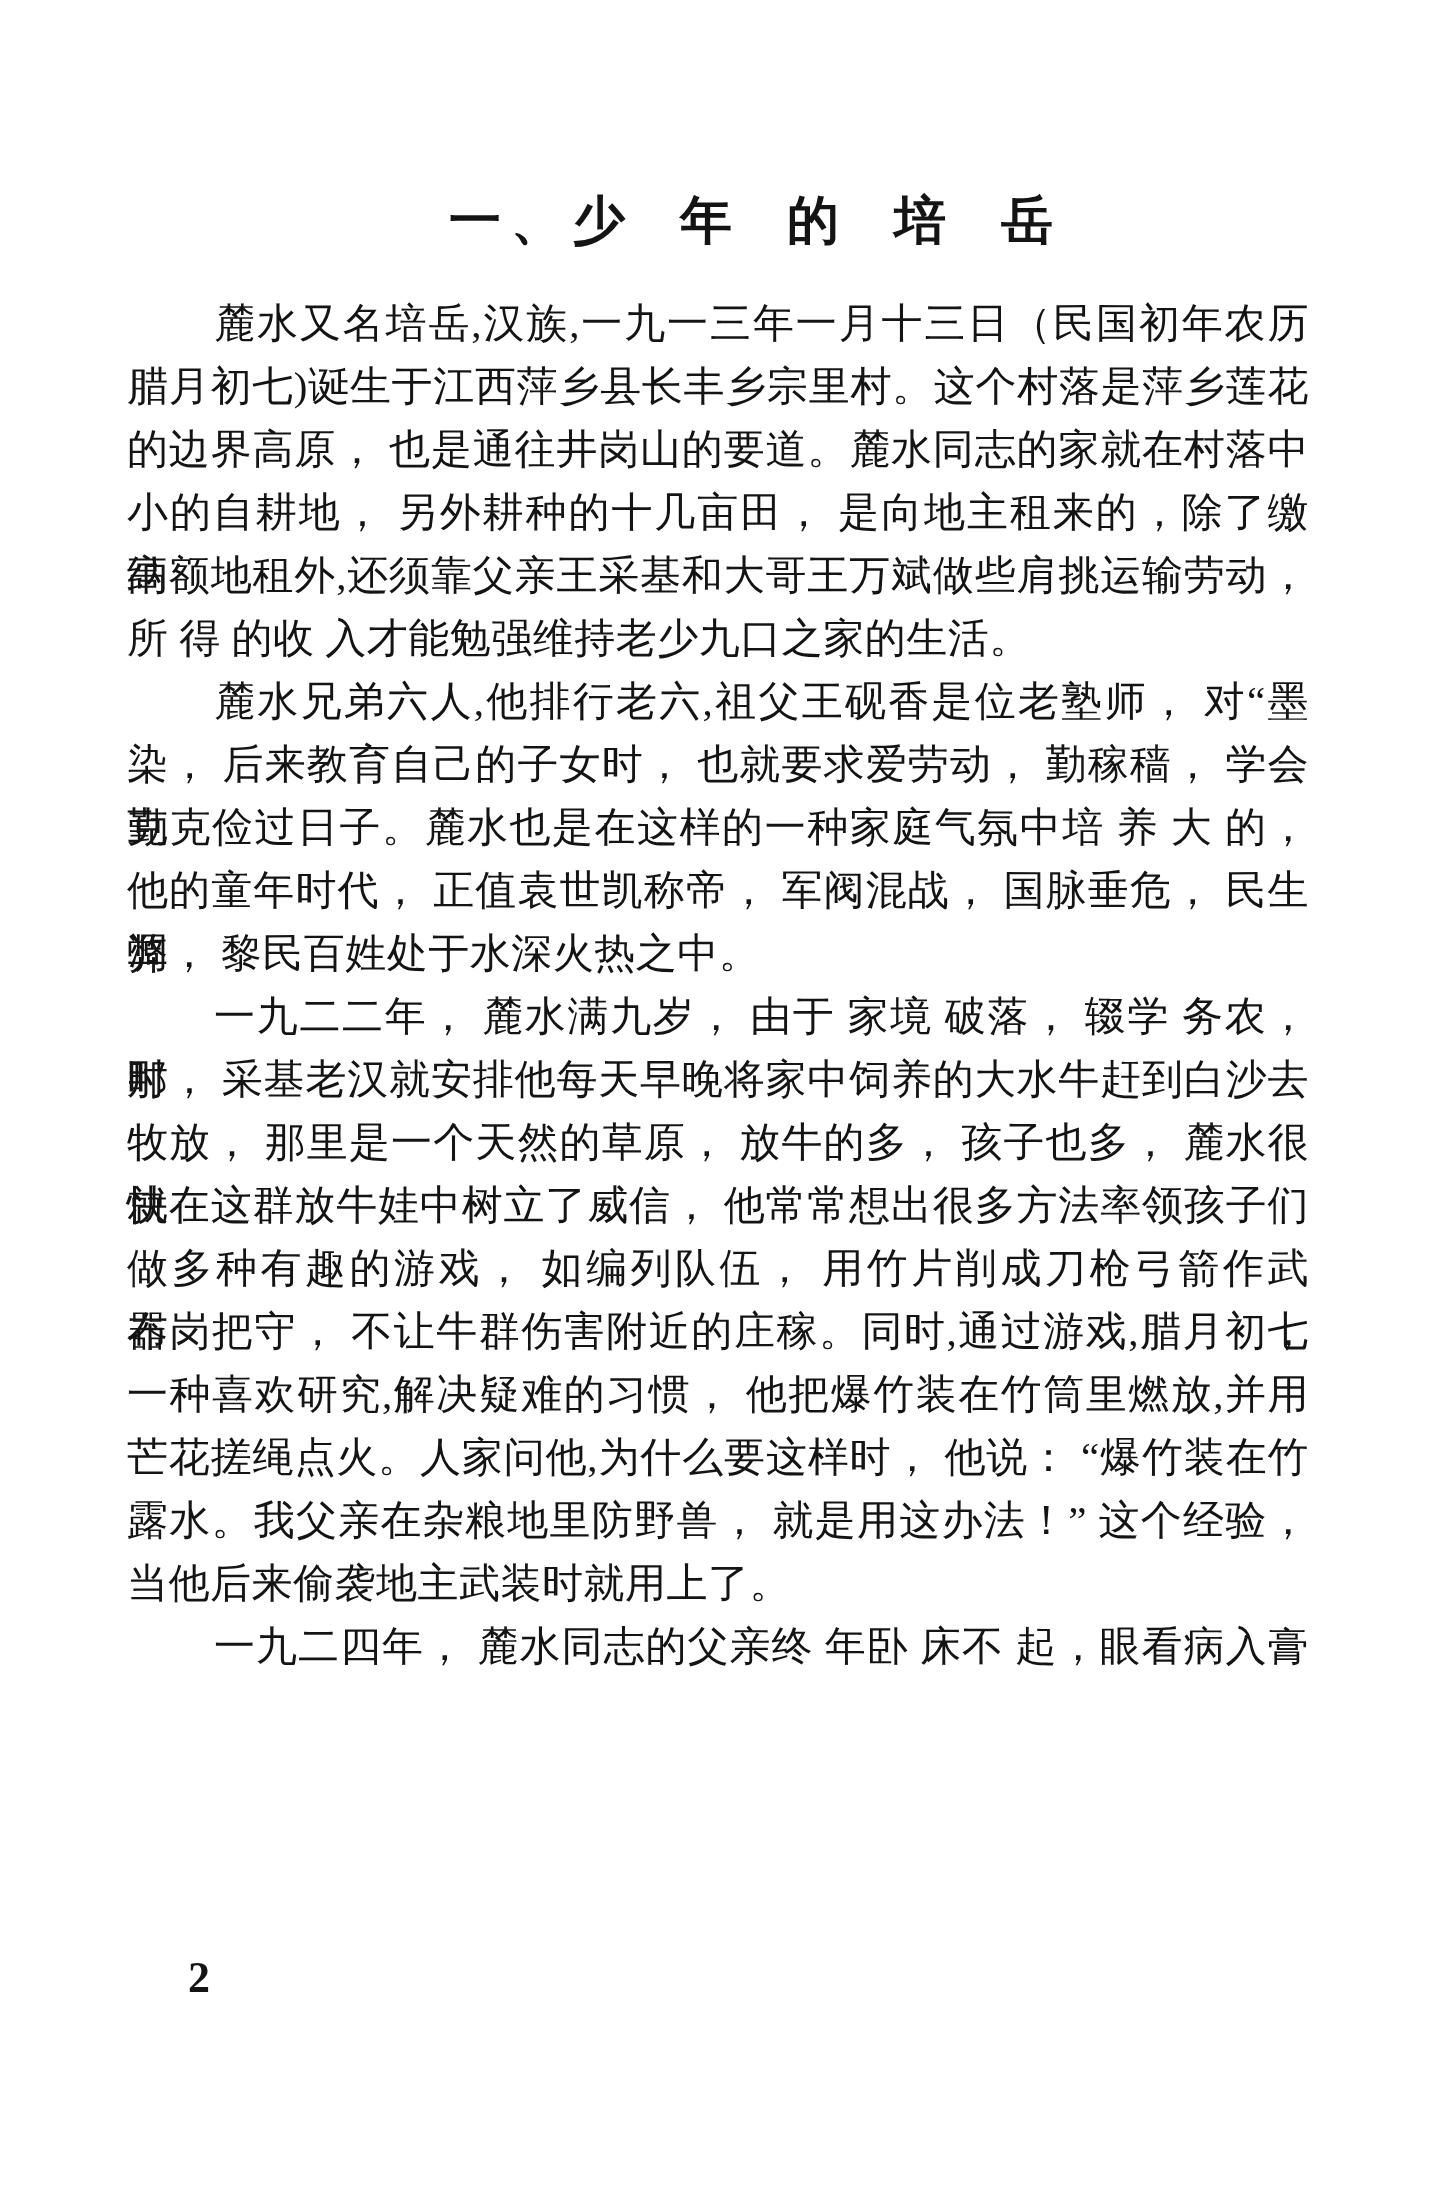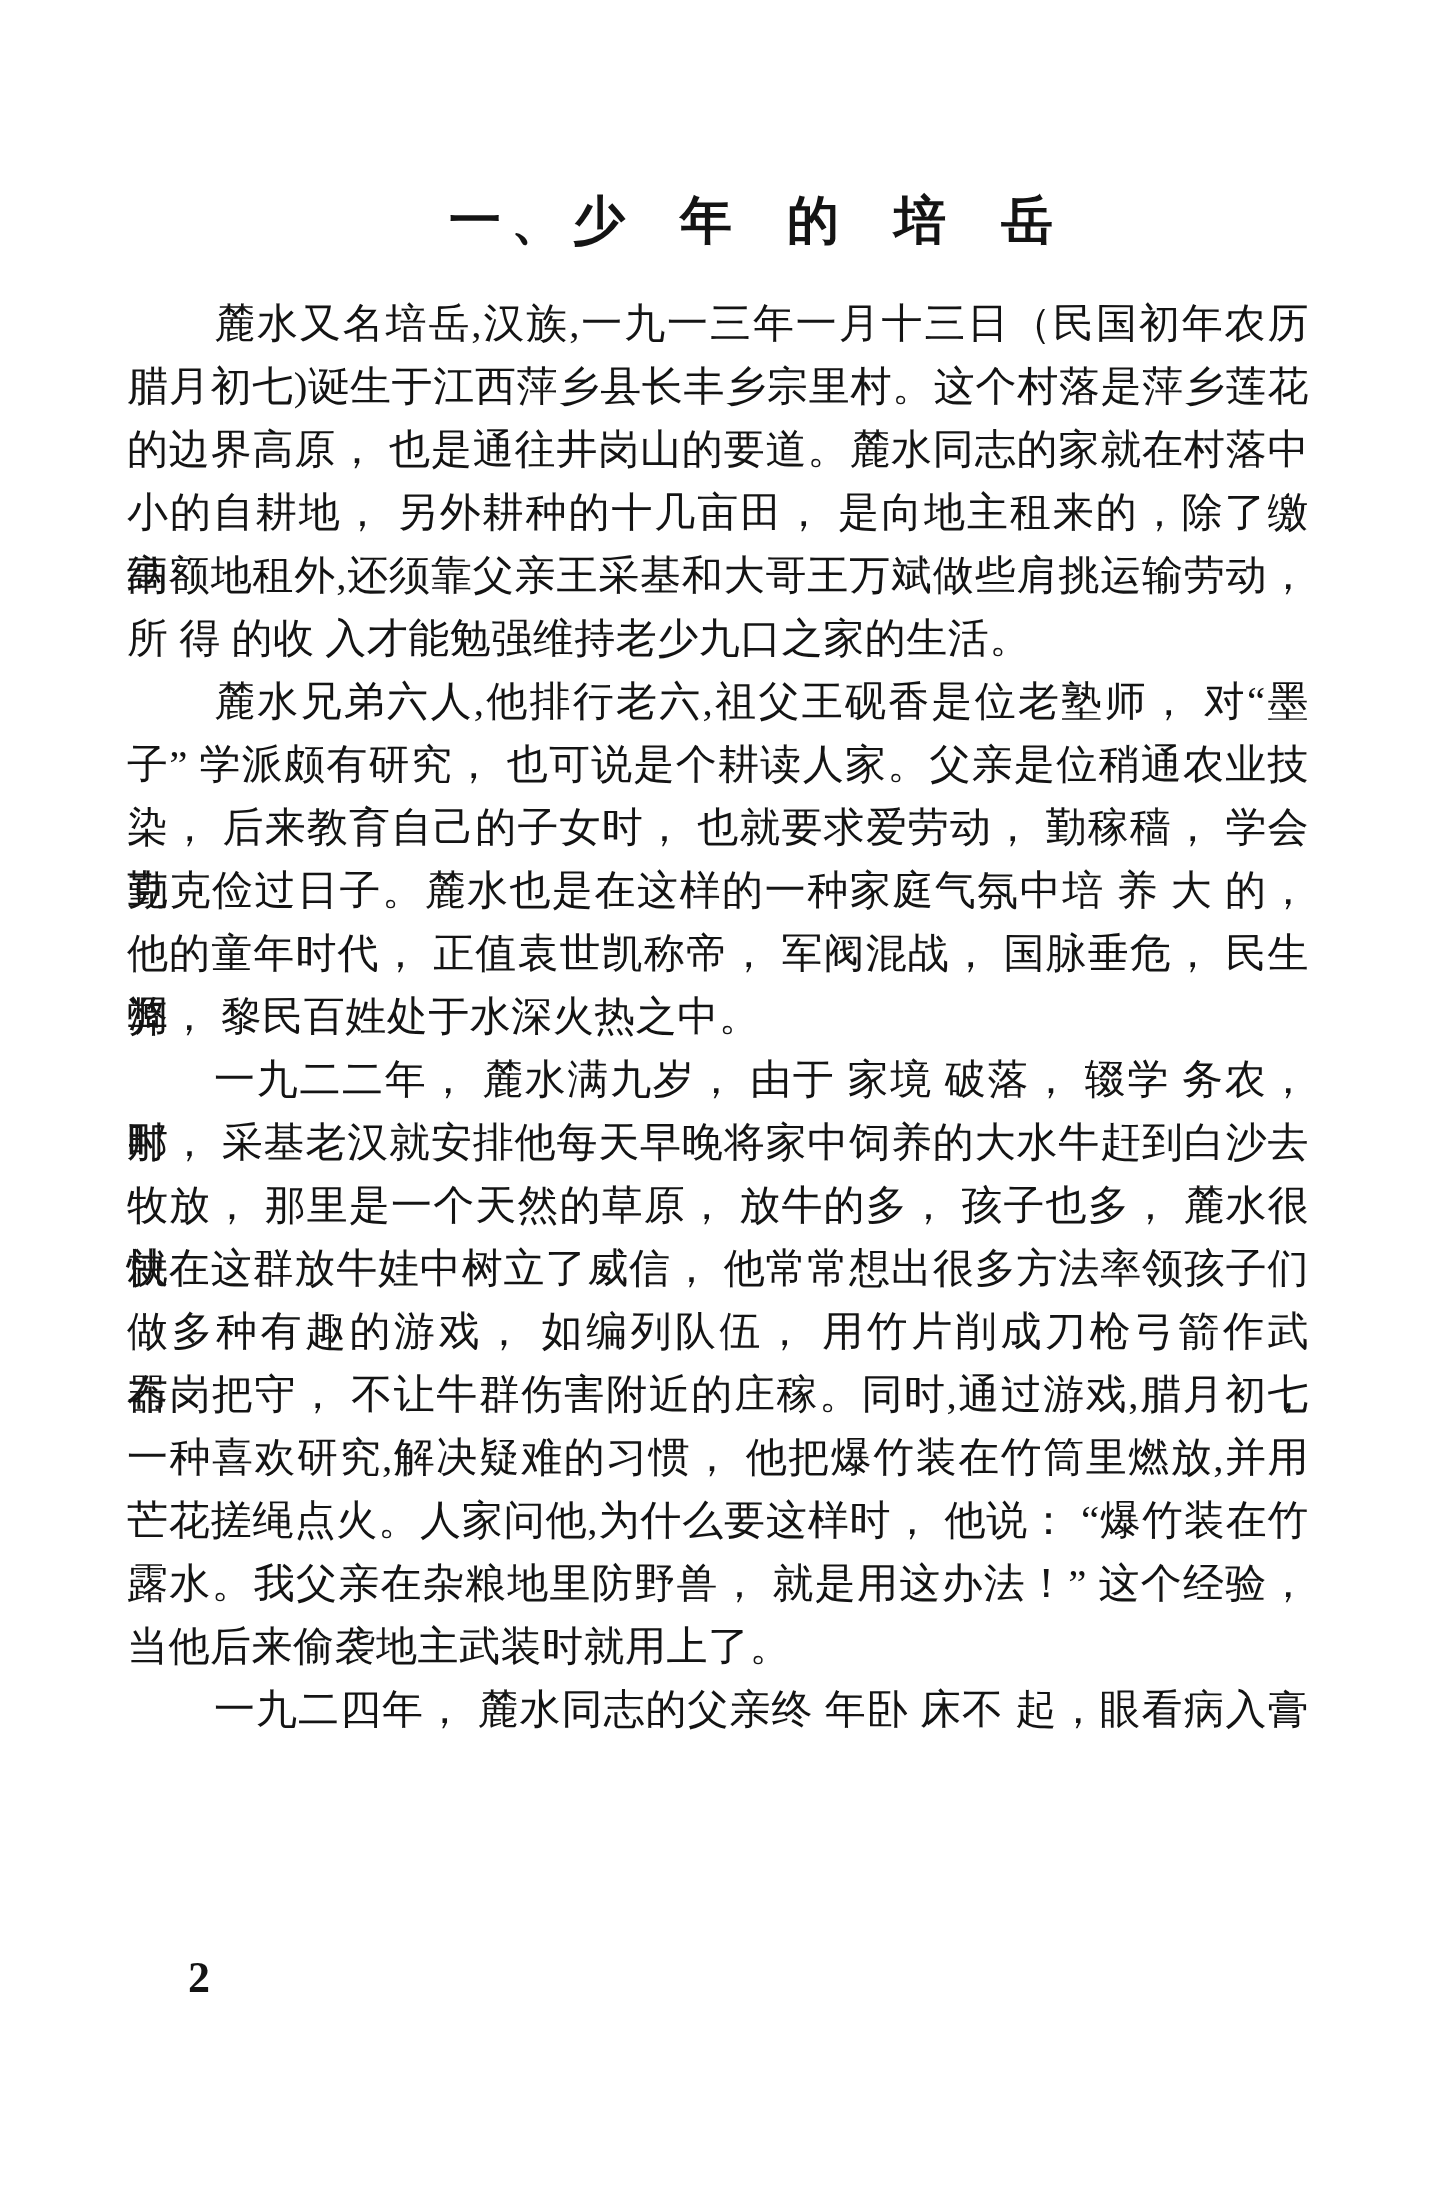--- a/index.html
+++ b/index.html
@@ -71,21 +71,20 @@
   <div class="body-text">
 
     <p class="line indent">麓水又名培岳,汉族,一九一三年一月十三日（民国初年农历</p>
     <p class="line">腊月初七)诞生于江西萍乡县长丰乡宗里村。这个村落是萍乡莲花</p>
     <p class="line">的边界高原， 也是通往井岗山的要道。麓水同志的家就在村落中</p>
     <p class="line">小的自耕地， 另外耕种的十几亩田， 是向地主租来的，除了缴纳</p>
     <p class="line">高额地租外,还须靠父亲王采基和大哥王万斌做些肩挑运输劳动，</p>
     <p class="line short">所 得 的收 入才能勉强维持老少九口之家的生活。</p>
 
     <p class="line indent">麓水兄弟六人,他排行老六,祖父王砚香是位老塾师， 对“墨</p>
-    <p class="line">子” 学派颇有研究， 也可说是个耕读人家。父亲是位稍通农业技</p>
     <p class="line">染， 后来教育自己的子女时， 也就要求爱劳动， 勤稼穑， 学会克</p>
     <p class="line">勤克俭过日子。麓水也是在这样的一种家庭气氛中培 养 大 的，</p>
     <p class="line">他的童年时代， 正值袁世凯称帝， 军阀混战， 国脉垂危， 民生凋</p>
     <p class="line short">弊， 黎民百姓处于水深火热之中。</p>
 
     <p class="line indent">一九二二年， 麓水满九岁， 由于 家境 破落， 辍学 务农，那</p>
     <p class="line">时， 采基老汉就安排他每天早晚将家中饲养的大水牛赶到白沙去</p>
     <p class="line">牧放， 那里是一个天然的草原， 放牛的多， 孩子也多， 麓水很快</p>
     <p class="line">就在这群放牛娃中树立了威信， 他常常想出很多方法率领孩子们</p>
     <p class="line">做多种有趣的游戏， 如编列队伍， 用竹片削成刀枪弓箭作武器，</p>

